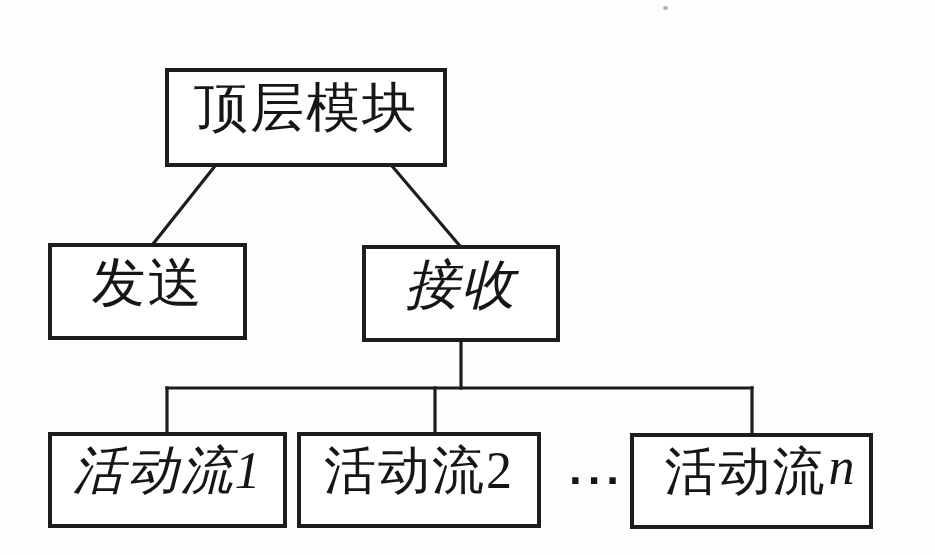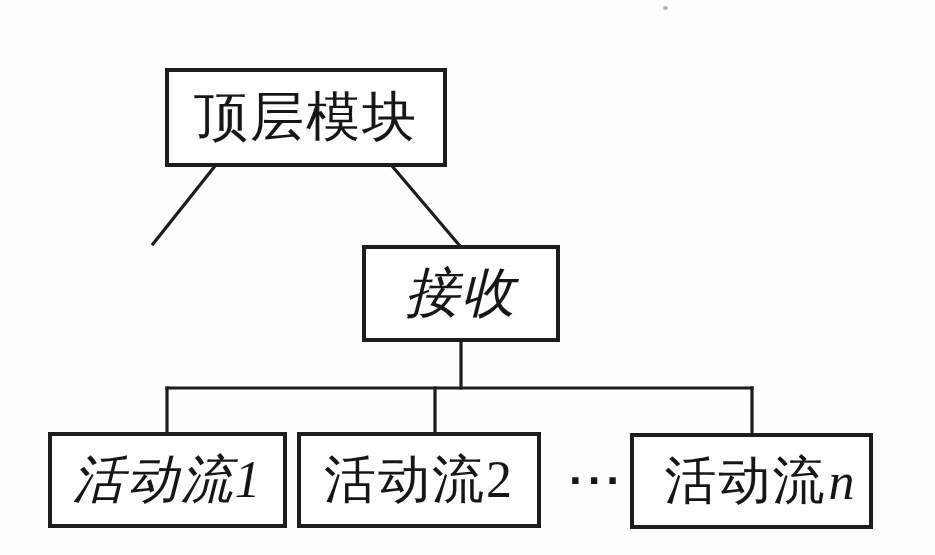--- a/index.html
+++ b/index.html
@@ -27,21 +27,21 @@
   .edges line {
     stroke: var(--color-line);
     stroke-width: 3.2;
     stroke-linecap: square;
   }
   .node {
     position: absolute;
     background: #ffffff;
     border: 4px solid var(--color-line);
     display: flex;
-    align-items: center;
+    align-items: flex-start;
     justify-content: center;
     color: var(--color-text);
     letter-spacing: 2px;
     white-space: nowrap;
   }
   .node.lvl1, .node.lvl2 { font-size: 54px; }
   .node.lvl3 { font-size: 52px; }
   .node .var { font-style: italic; padding-left: 2px; }
   .ellipsis {
     position: absolute;
@@ -78,20 +78,23 @@
     <line x1="167" y1="388" x2="752" y2="388"></line>
     <line x1="167" y1="388" x2="167" y2="433"></line>
     <line x1="435" y1="388" x2="435" y2="433"></line>
     <line x1="752" y1="388" x2="752" y2="434"></line>
   </svg>
 
   <div class="node lvl1" style="left:165px; top:68px; width:282px; height:99px;">
     <span>顶层模块</span>
   </div>
 
+  <div class="node lvl2" style="left:48px; top:243px; width:199px; height:97px;">
+    <span>发送</span>
+  </div>
 
   <div class="node lvl2" style="left:362px; top:245px; width:198px; height:97px;font-style:italic;">
     <span>接收</span>
   </div>
 
   <div class="node lvl3" style="left:48px; top:432px; width:239px; height:96px;font-style:italic;">
     <span>活动流1</span>
   </div>
 
   <div class="node lvl3" style="left:297px; top:432px; width:244px; height:96px;">

